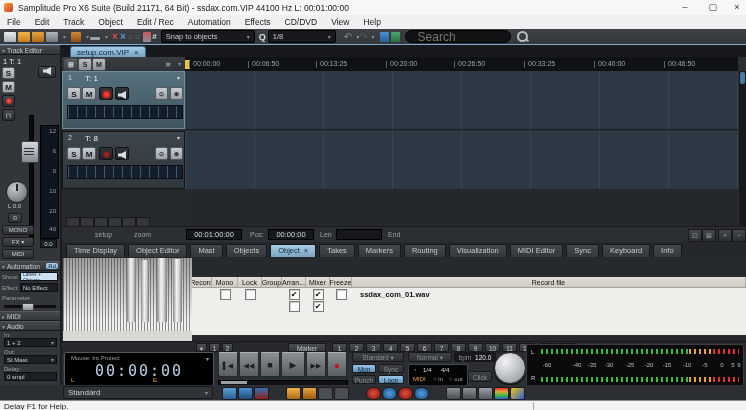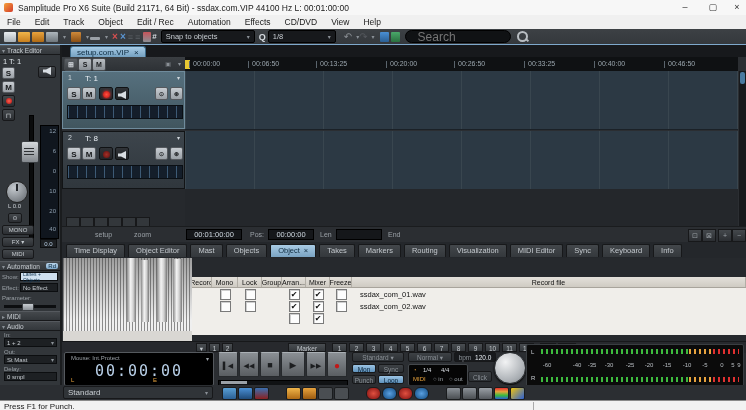--- a/index.html
+++ b/index.html
@@ -87,21 +87,21 @@
       repeating-linear-gradient(90deg,rgba(40,40,40,.5) 0 1px,rgba(0,0,0,0) 1px 3px);}
   .tower{position:absolute;background:linear-gradient(90deg,#8a8a8a,#f4f4f4 40%,#cfcfcf 70%,#777);}
   .vizbase{position:absolute;left:0;bottom:0;width:129px;height:10px;background:#d9d7d3;}
   .ttable{position:absolute;left:129px;top:19px;width:554px;height:58px;background:#f0eeea;color:#111;font-size:7.5px;}
   .trow{display:grid;grid-template-columns:20px 26px 24px 20px 24px 24px 22px 1fr;height:12px;align-items:center;}
   .thead{height:10px;background:linear-gradient(#e3e0da,#cfcbc3);border-bottom:1px solid #a8a49c;font-size:7px;}
   .thead div{border-right:1px solid #b2aea6;height:10px;display:flex;align-items:center;justify-content:center;overflow:hidden;white-space:nowrap;}
   .ccell{display:flex;align-items:center;justify-content:center;}
   .cb{width:9px;height:9px;background:#fdfdfd;border:1px solid #7a7a7a;box-shadow:inset 1px 1px 0 #cfcfcf;display:flex;align-items:center;justify-content:center;}
   .cb[data-state="checked"]::after{content:"✔";font-size:8px;color:#111;}
-  .fcell{padding-left:8px;}
+  .fcell{padding-left:8px;font-weight:bold;}
 
   
   .markerrow{left:62px;top:341px;width:684px;height:11px;background:#27292d;border-top:1px solid #17181a;}
   .mkbtn{position:absolute;top:1px;height:9px;background:linear-gradient(#4a4e52,#35393d);border:1px solid #17181a;color:#c3c8cd;font-size:6.5px;text-align:center;line-height:9px;box-sizing:border-box;}
   .lcd{left:64px;top:352px;width:148px;height:32px;background:#000;border:1px solid #55595e;border-radius:2px;}
   .lcdlabel{position:absolute;left:6px;top:2px;font-size:6px;color:#9aa0a6;}
   .lcdtime{position:absolute;left:0;top:9px;width:100%;text-align:center;font-size:15px;letter-spacing:2px;color:#b9d0e8;font-family:"DejaVu Sans Mono",monospace;}
   .lcdflag{position:absolute;bottom:2px;font-size:6px;color:#e8a33d;}
   .tpbtn{position:absolute;top:352px;width:20px;height:25px;background:linear-gradient(#8a8f94,#5a5e62);border:1px solid #26292c;border-top-color:#aab0b5;border-radius:2px;color:#1c1e20;font-size:7px;text-align:center;line-height:25px;box-sizing:border-box;}
   .tslider{left:218px;top:380px;width:128px;height:4px;background:#101214;border:1px solid #000;}
@@ -409,40 +409,20 @@
         <div class="ccell">
             <span class="cb" data-state="checked"></span>
           </div>
         <div class="ccell">
             <span class="cb" data-state="unchecked"></span>
           </div>
         <div class="fcell">ssdax_com_01.wav</div>
       </div>
       <div class="trow">
         <div class="ccell"></div>
-        <div class="ccell">
-            <span class="cb" data-state="unchecked"></span>
-          </div>
-        <div class="ccell">
-            <span class="cb" data-state="unchecked"></span>
-          </div>
-        <div class="ccell"></div>
-        <div class="ccell">
-            <span class="cb" data-state="checked"></span>
-          </div>
-        <div class="ccell">
-            <span class="cb" data-state="checked"></span>
-          </div>
-        <div class="ccell">
-            <span class="cb" data-state="unchecked"></span>
-          </div>
-        <div class="fcell">ssdax_com_02.wav</div>
-      </div>
-      <div class="trow">
-        <div class="ccell"></div>
           <div class="ccell"></div>
           <div class="ccell"></div>
           <div class="ccell"></div>
         <div class="ccell">
             <span class="cb" data-state="unchecked"></span>
           </div>
         <div class="ccell">
             <span class="cb" data-state="checked"></span>
           </div>
         <div class="ccell"></div>
@@ -555,17 +535,17 @@
     <span class="mini" style="left:398px;background:radial-gradient(#e05040,#801010);border-radius:6px;"></span>
     <span class="mini" style="left:414px;background:radial-gradient(#5aa0e0,#104a80);border-radius:6px;"></span>
     <span class="mini" style="left:446px;background:linear-gradient(#8a9096,#4a4e52);"></span>
     <span class="mini" style="left:462px;background:linear-gradient(#8a9096,#4a4e52);"></span>
     <span class="mini" style="left:478px;background:linear-gradient(#9aa0a6,#55595e);"></span>
     <span class="mini" style="left:494px;background:linear-gradient(#e03030,#e8a33d,#3dbb3d,#2a5fd4);"></span>
     <span class="mini" style="left:510px;background:linear-gradient(135deg,#f1c40f,#2a5fd4);"></span>
   </div>
 
   <div class="abs statusbar">
-    <span class="abs" style="left:4px;top:1px;">Press F1 for Punch.</span>
+    <span class="abs" style="left:4px;top:1px;">Delay F1 for Help.</span>
     <span class="sdiv"></span>
   </div>
 
 </div>
 
 </body></html>

